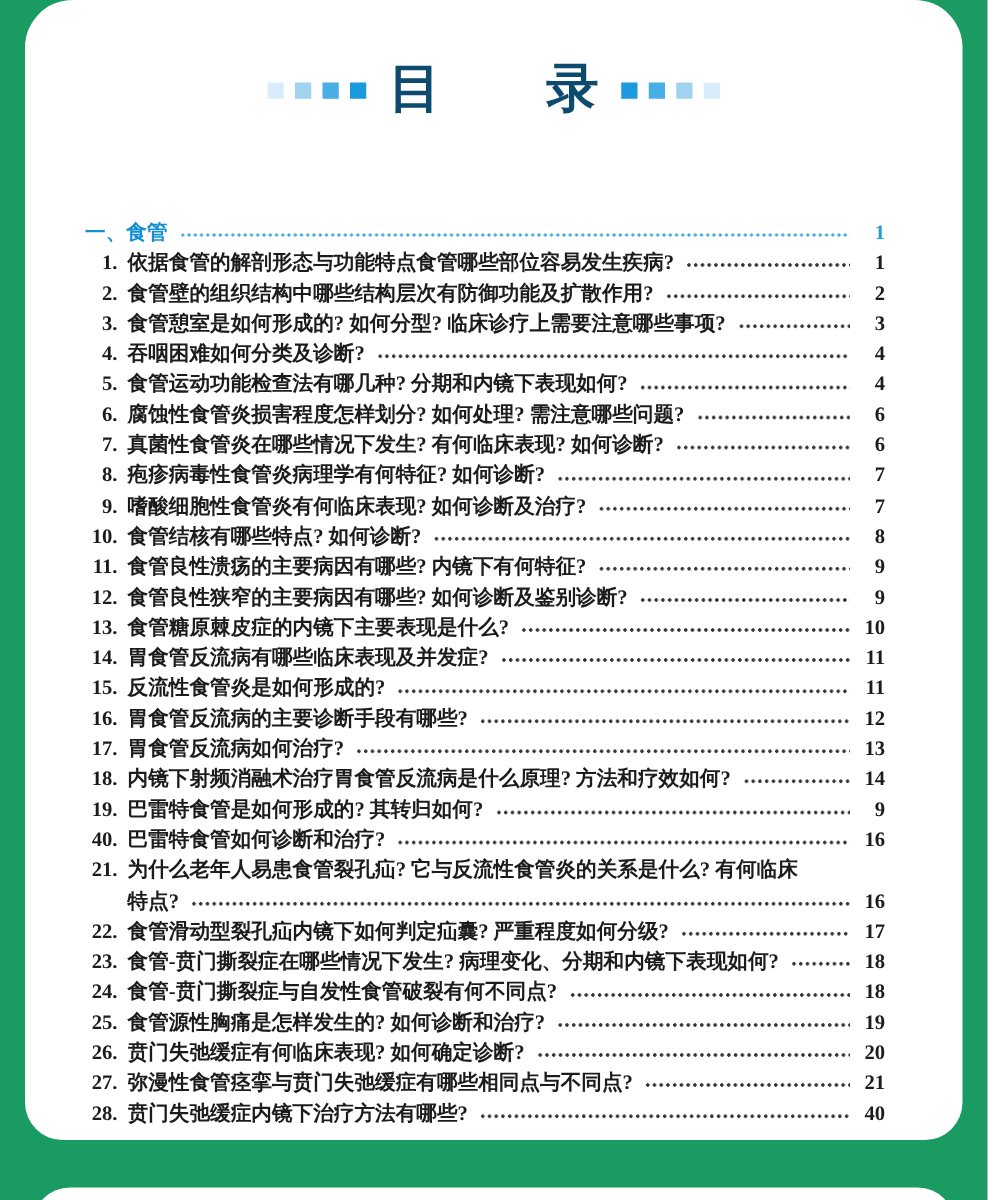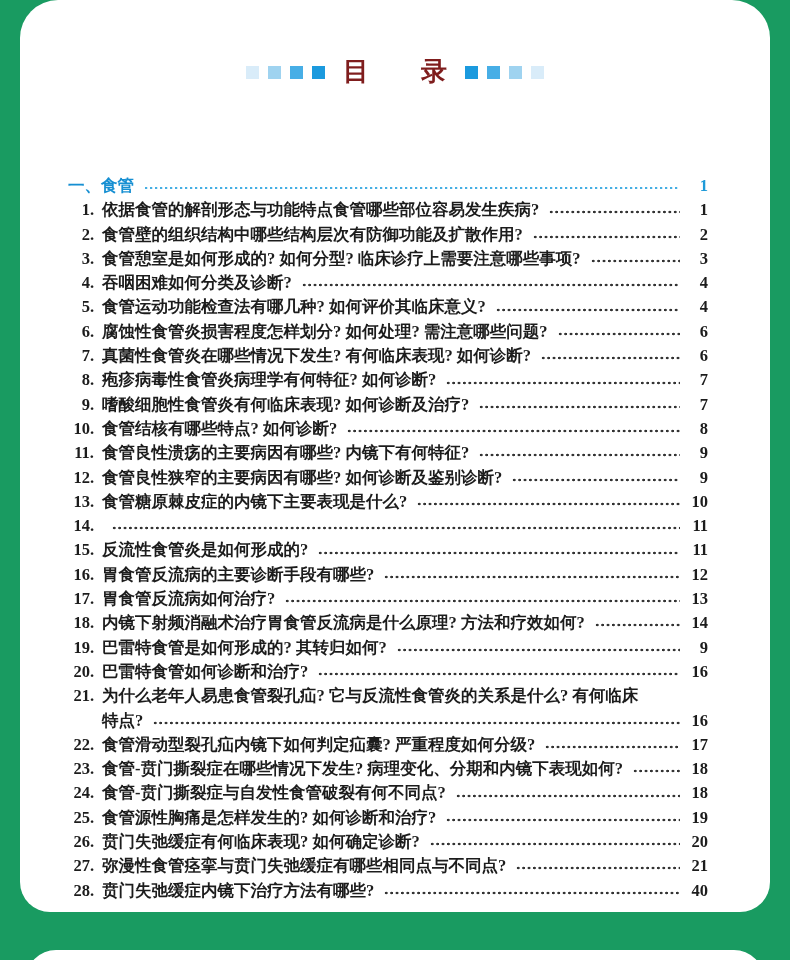--- a/index.html
+++ b/index.html
@@ -16,21 +16,21 @@
     position:absolute;left:26px;right:26px;top:950px;height:60px;
     background:#ffffff;border-radius:30px 30px 0 0;
   }
   .toc-header{
     display:flex;justify-content:center;align-items:center;
     padding-top:48px;height:48px;
   }
   .sq-group{display:flex;align-items:center;gap:9px;}
   .sq{width:13px;height:13px;display:inline-block;}
   .page-title{
-    font-size:26px;font-weight:bold;color:#7f1d1d;
+    font-size:42px;font-weight:bold;color:#0c4a6e;
     margin:0 18px;line-height:48px;white-space:pre;
   }
   .toc-list{
     margin-top:78px;
     padding:0 62px 0 48px;
   }
   .row{
     display:flex;align-items:center;
     height:24.3px;line-height:24.3px;
     font-size:16.5px;font-weight:600;color:#1c1c1c;
@@ -103,21 +103,21 @@
     <span class="pg">3</span>
   </div>
       <div class="row">
     <span class="num">4.</span>
     <span class="txt">吞咽困难如何分类及诊断?</span>
     <span class="dots"></span>
     <span class="pg">4</span>
   </div>
       <div class="row">
     <span class="num">5.</span>
-    <span class="txt">食管运动功能检查法有哪几种? 如何评价其临床意义?</span>
+    <span class="txt">食管运动功能检查法有哪几种? 分期和内镜下表现如何?</span>
     <span class="dots"></span>
     <span class="pg">4</span>
   </div>
       <div class="row">
     <span class="num">6.</span>
     <span class="txt">腐蚀性食管炎损害程度怎样划分? 如何处理? 需注意哪些问题?</span>
     <span class="dots"></span>
     <span class="pg">6</span>
   </div>
       <div class="row">
@@ -157,20 +157,21 @@
     <span class="pg">9</span>
   </div>
       <div class="row">
     <span class="num">13.</span>
     <span class="txt">食管糖原棘皮症的内镜下主要表现是什么?</span>
     <span class="dots"></span>
     <span class="pg">10</span>
   </div>
       <div class="row">
     <span class="num">14.</span>
+    <span class="txt">胃食管反流病有哪些临床表现及并发症?</span>
     <span class="dots"></span>
     <span class="pg">11</span>
   </div>
       <div class="row">
     <span class="num">15.</span>
     <span class="txt">反流性食管炎是如何形成的?</span>
     <span class="dots"></span>
     <span class="pg">11</span>
   </div>
       <div class="row">
@@ -191,21 +192,21 @@
     <span class="dots"></span>
     <span class="pg">14</span>
   </div>
       <div class="row">
     <span class="num">19.</span>
     <span class="txt">巴雷特食管是如何形成的? 其转归如何?</span>
     <span class="dots"></span>
     <span class="pg">9</span>
   </div>
       <div class="row">
-    <span class="num">20.</span>
+    <span class="num">40.</span>
     <span class="txt">巴雷特食管如何诊断和治疗?</span>
     <span class="dots"></span>
     <span class="pg">16</span>
   </div>
       <div class="row">
     <span class="num">21.</span>
     <span class="txt">为什么老年人易患食管裂孔疝? 它与反流性食管炎的关系是什么? 有何临床</span>
     <span class="dots hidden"></span>
     <span class="pg hidden"></span>
   </div>

